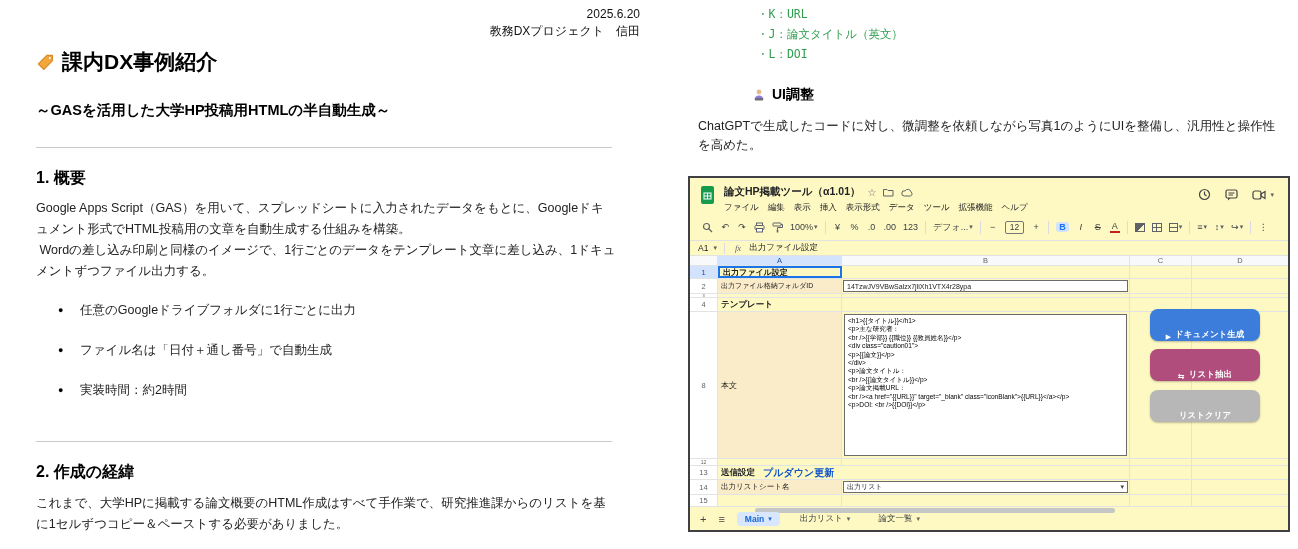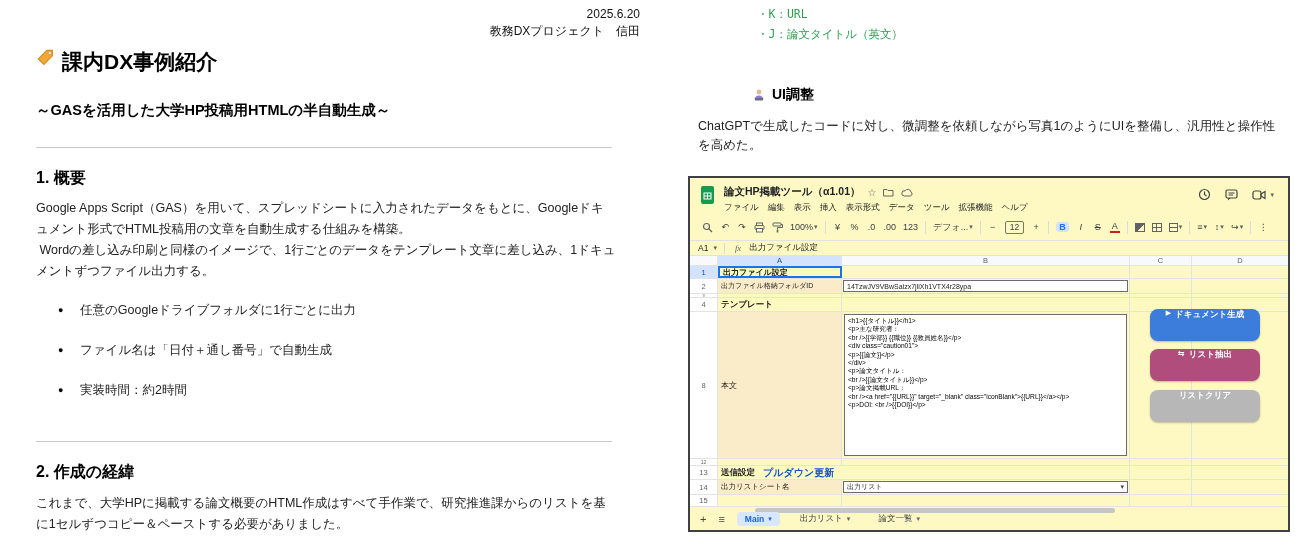--- a/index.html
+++ b/index.html
@@ -3,21 +3,21 @@
 <meta charset="utf-8">
 <style>
 *{margin:0;padding:0;box-sizing:border-box}
 body{background:#fff;font-family:"Liberation Sans","DejaVu Sans",sans-serif;color:#1f1f1f}
 #canvas{position:relative;width:1298px;height:549px;background:#fff;overflow:hidden}
 .abs{position:absolute}
 .hr{height:1px;background:#c9c9c9}
 b{font-weight:normal}
 
 .doc-head{font-size:12px;line-height:17px;text-align:right;color:#111}
-.doc-title{display:flex;gap:7px;font-size:21px;font-weight:bold;color:#000}
+.doc-title{display:flex;align-items:center;gap:7px;font-size:21px;font-weight:bold;color:#000}
 .doc-subtitle{font-size:14.5px;font-weight:bold;color:#000}
 .sec-h{font-size:16px;font-weight:bold;color:#000}
 .body-p{font-size:12.5px;line-height:21px;color:#222}
 .bullets .bi{display:flex;margin-bottom:23px;font-size:12.5px;line-height:17px}
 .bullets .dot{width:22px;font-size:9px;line-height:17px;color:#000}
 
 .codeblk{font-family:"DejaVu Sans Mono","Liberation Mono",monospace;font-size:11.5px;line-height:20px}
 .ui-h{display:flex;align-items:center;gap:6px;font-size:14px;font-weight:bold;color:#000}
 
 .sheet{width:602px;height:356px;border:2px solid #3f4043;background:#fef9c3;font-family:"Liberation Sans","DejaVu Sans",sans-serif;overflow:hidden}
@@ -53,21 +53,21 @@
 .ghead .c{justify-content:center;padding:0}
 .ghsel{background:#d3e3fd;color:#174ea6}
 .beige{background:#fbecc9}
 .boldcell{font-weight:bold}
 .selcell{border:2px solid #1a73e8 !important}
 .inbox{border:1px solid #6b6b6b;background:#fff;align-self:stretch;display:flex;align-items:center;padding:0 3px;font-size:7px;flex:1}
 .tplbox{border:1px solid #6b6b6b;background:#fff;flex:1;align-self:stretch;margin:2px 2px;padding:2px 3px;font-size:6.6px;line-height:8.4px;color:#000;overflow:hidden}
 .linkblue{color:#1155cc;font-weight:bold;font-size:10px;margin-left:8px}
 .dropdown-caret{margin-left:auto;font-size:7px;color:#444}
 
-.actbtn{position:absolute;left:460px;width:110px;height:32px;border-radius:8px;color:#fff;font-weight:bold;font-size:8.5px;display:flex;align-items:flex-start;justify-content:center;gap:4px;box-shadow:0 1px 2px rgba(0,0,0,.25)}
+.actbtn{position:absolute;left:460px;width:110px;height:32px;border-radius:8px;color:#fff;font-weight:bold;font-size:8.5px;display:flex;align-items:flex-end;justify-content:center;gap:4px;box-shadow:0 1px 2px rgba(0,0,0,.25)}
 
 .hscroll{position:absolute;left:65px;top:330px;width:360px;height:5px;border-radius:3px;background:#c4c7c5}
 .tabsbar{position:absolute;left:10px;bottom:3px;display:flex;align-items:center;gap:12px;font-size:8.5px;color:#3c4043}
 .tabpill{display:flex;align-items:center;gap:3px;padding:2px 8px;border-radius:4px}
 .tabpill.active{background:#d8e7fd;color:#1967d2;font-weight:bold}
 .tbtn{font-size:11px;color:#444}
 svg{display:block}
 </style>
 </head>
 <body>
@@ -117,20 +117,21 @@
 
   <div class="abs sec-h" style="left:36px;top:462px">2. 作成の経緯</div>
 
   <div class="abs body-p" style="left:36px;top:493px;width:580px">
     <span>これまで、大学HPに掲載する</span><b>論文概要のHTML作成はすべて手作業</b><span>で、研究推進課からのリストを基に</span><b>1セルずつコピー＆ペースト</b><span>する必要がありました。</span>
   </div>
 
   <div class="abs codeblk" style="left:757px;top:4px;color:#2e9e4f">
     <div>・K：URL</div>
     <div>・J：論文タイトル（英文）</div>
+    <div>・L：DOI</div>
   </div>
 
   <div class="abs ui-h" style="left:752px;top:86px">
     <svg width="14" height="14" viewBox="0 0 14 14">
       <circle cx="7" cy="4" r="2.4" fill="#e6b88d"></circle>
       <path d="M2.5 11.5 a4.5 4 0 0 1 9 0 z" fill="#8d7ae0"></path>
       <rect x="3" y="10" width="8" height="2.6" rx="0.5" fill="#6a6f77"></rect>
     </svg>
     <span>UI調整</span>
   </div>

